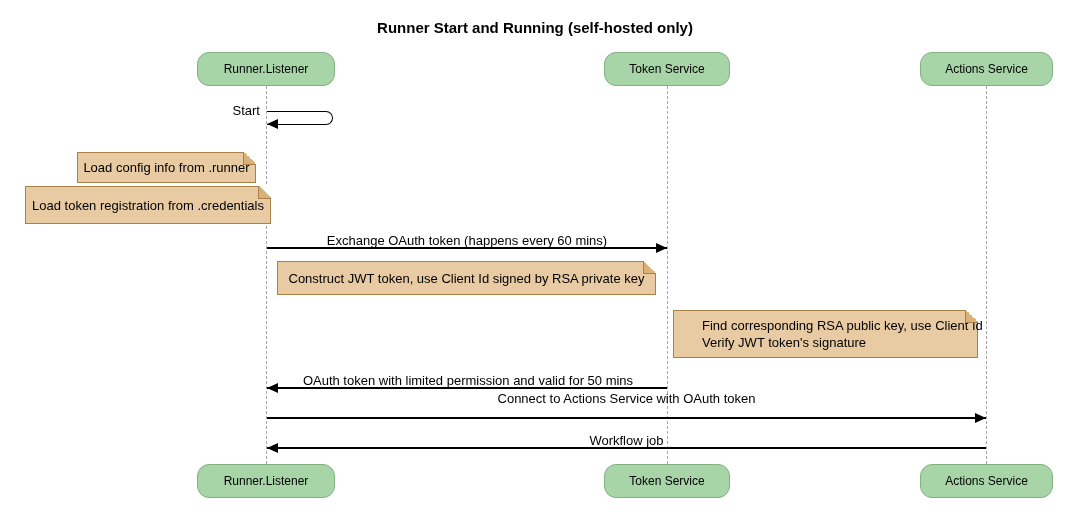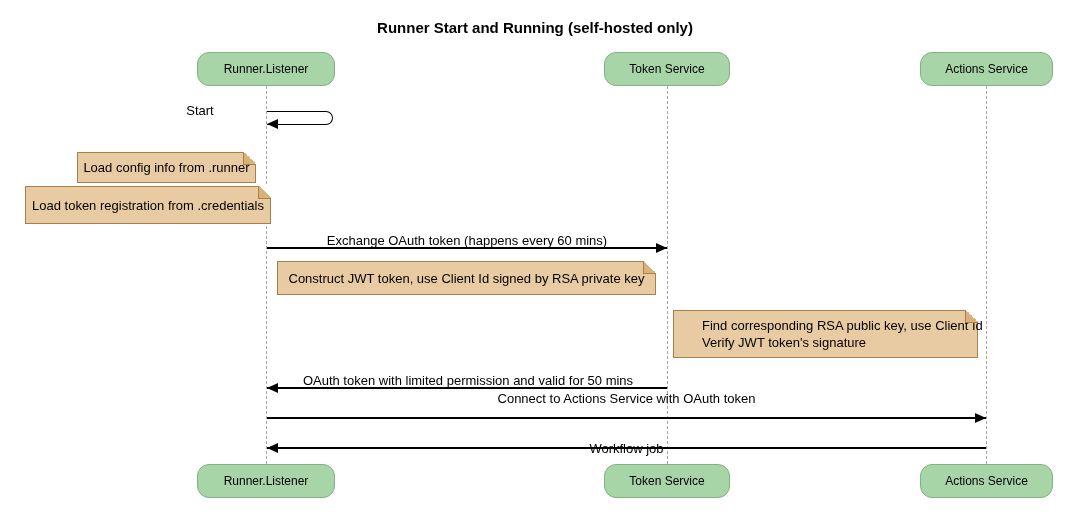--- a/index.html
+++ b/index.html
@@ -53,21 +53,21 @@
     border-left: 1px solid var(--nborder, #A9804A);
     border-bottom: 1px solid var(--nborder, #A9804A);
   }
   .note-lines div { line-height: 17px; }
   .msg-label {
     position: absolute;
     font-size: 13px;
     text-align: center;
     white-space: nowrap;
   }
-  .msg-label.right-align { }
+  .msg-label.right-align { text-align: right; }
   .arrow-line {
     position: absolute;
     height: 1.5px;
     background: var(--arrow, #000);
   }
   .arrowhead {
     position: absolute;
     width: 0; height: 0;
     border-top: 5px solid transparent;
     border-bottom: 5px solid transparent;
@@ -134,17 +134,17 @@
   </div>
 
   <div class="msg-label" style="left:268px; top:373px; width:400px;">OAuth token with limited permission and valid for 50 mins</div>
   <div class="arrow-line" style="left:267px; top:387px; width:400px;"></div>
   <div class="arrowhead left" style="left:267px; top:383px;"></div>
 
   <div class="msg-label" style="left:267px; top:391px; width:719px;">Connect to Actions Service with OAuth token</div>
   <div class="arrow-line" style="left:267px; top:417px; width:719px;"></div>
   <div class="arrowhead right" style="left:975px; top:413px;"></div>
 
-  <div class="msg-label" style="left:267px; top:433px; width:719px;margin-top:8px;">Workflow job</div>
+  <div class="msg-label" style="left:267px; top:433px; width:719px;">Workflow job</div>
   <div class="arrow-line" style="left:267px; top:447px; width:719px;"></div>
   <div class="arrowhead left" style="left:267px; top:443px;"></div>
 
 </div>
 
 </body></html>

